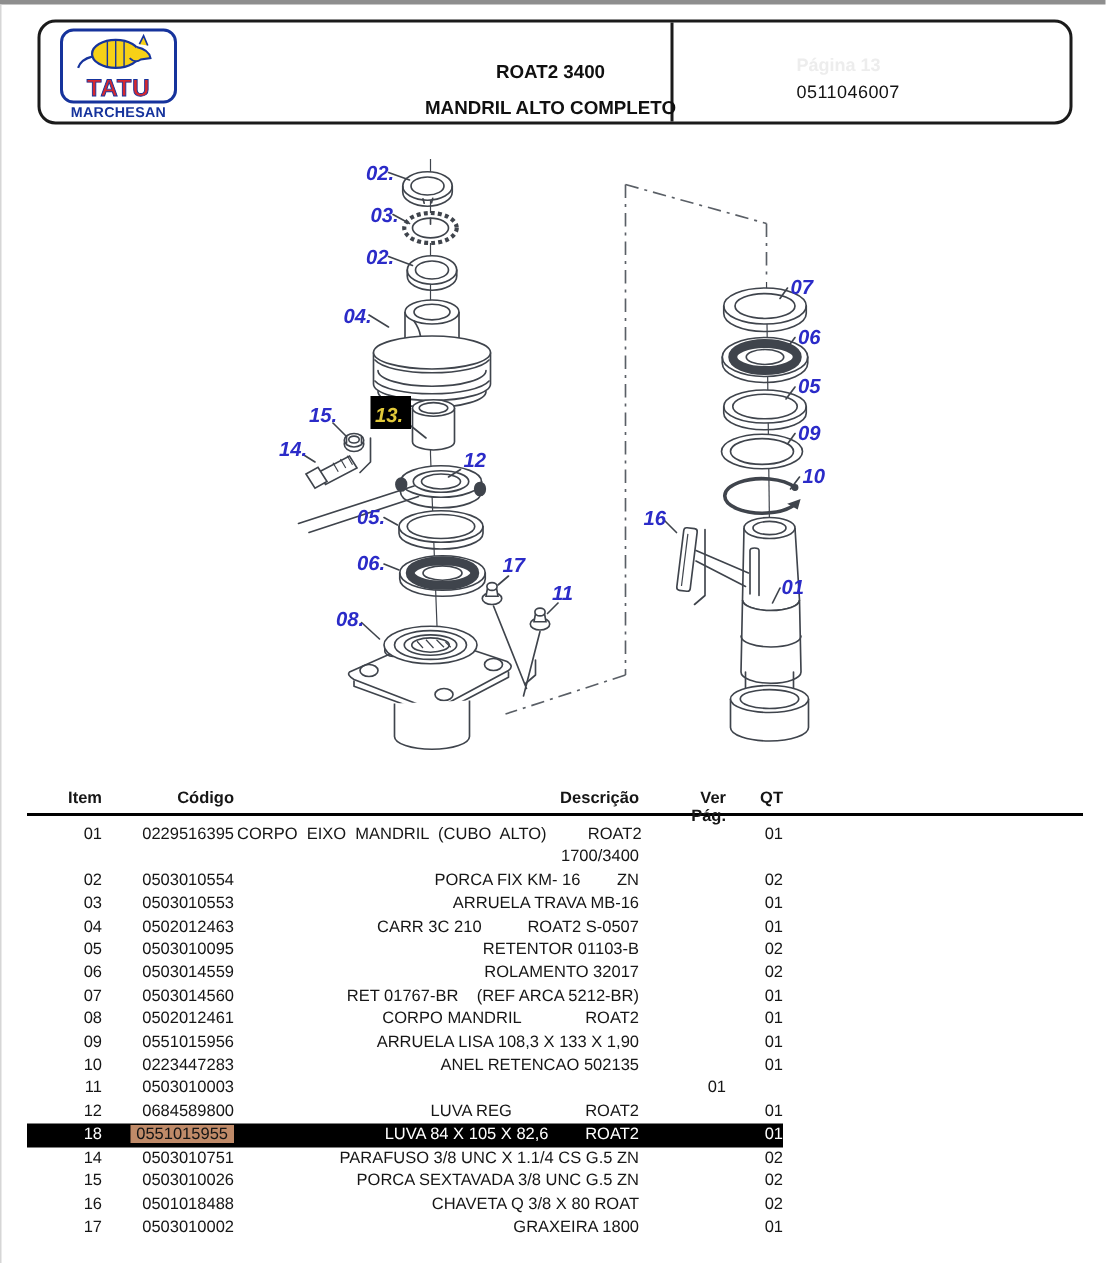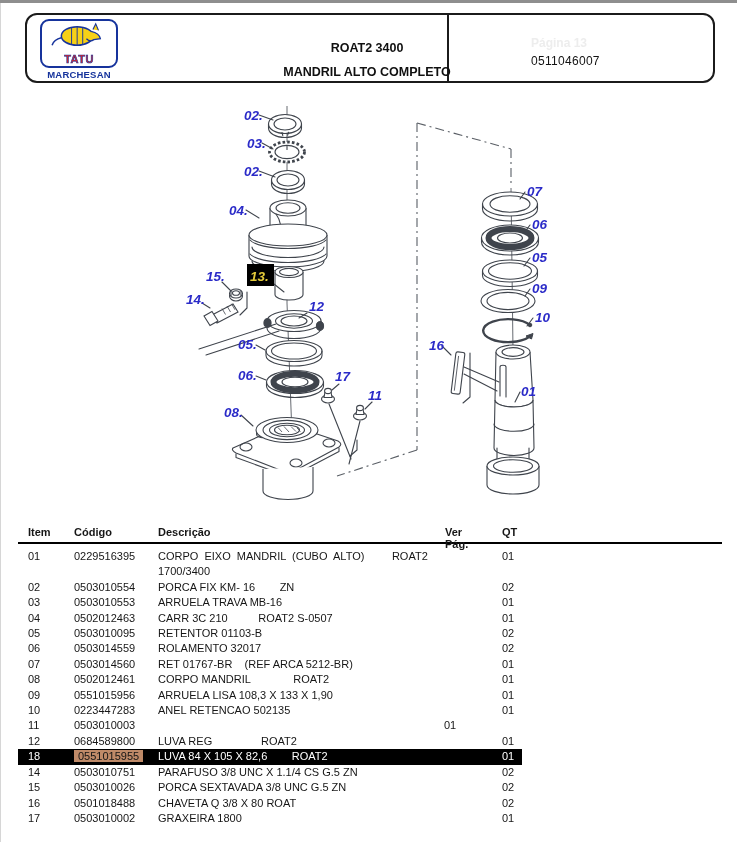--- a/index.html
+++ b/index.html
@@ -9,21 +9,21 @@
     border-top:3px solid #8e8e8e;box-sizing:border-box;
   }
   .edge-left{position:absolute;left:0;top:0;width:1px;height:100%;background:#d6d6d6;}
 
   
   .header-box{position:absolute;left:25px;top:10px;width:686px;height:66px;
     border:2px solid #1b1b1b;border-radius:12px;background:#fff;}
   .header-divider{position:absolute;left:420px;top:0;width:2px;height:100%;background:#1b1b1b;}
   .logo{position:absolute;left:13px;top:4px;width:78px;text-align:center;}
   .logo-frame{border:2px solid var(--brand-blue);border-radius:9px;background:#fff;padding:1px 2px 0;}
-  .logo-tatu{font-weight:bold;font-size:11px;line-height:14px;color:var(--brand-red);
+  .logo-tatu{font-weight:bold;font-size:16px;line-height:14px;color:var(--brand-red);
     letter-spacing:.5px;-webkit-text-stroke:.6px var(--brand-blue);}
   .logo-marchesan{font-weight:bold;font-size:9.5px;color:var(--brand-blue);letter-spacing:.2px;margin-top:1px;}
   .titles{position:absolute;left:120px;width:440px;top:26px;text-align:center;
     font-weight:bold;font-size:12.5px;color:#101010;}
   .title-l1{margin-bottom:10px;}
   .right-sec{position:absolute;right:12px;top:21px;width:170px;text-align:left;}
   .pagina{font-size:12px;font-weight:bold;color:#ededed;}
   .doc-code{font-size:12px;color:#131313;margin-top:4px;letter-spacing:.3px;}
 
   
@@ -33,21 +33,21 @@
   .wh{fill:#ffffff;stroke:var(--line);stroke-width:1.1;}
   .dk{fill:var(--line);stroke:var(--line);}
   .thick{fill:none;stroke:var(--line);stroke-width:6;}
   .teeth{fill:#ffffff;stroke:var(--line);stroke-width:2.8;stroke-dasharray:2.6 2.1;}
   .dash{fill:none;stroke:#5a5f66;stroke-width:1.1;stroke-dasharray:9 4 2 4;}
   .lbl{font:italic 600 13.5px "Liberation Sans",sans-serif;fill:var(--label-blue);}
   .lbl-hl{font:italic 600 13.5px "Liberation Sans",sans-serif;fill:var(--hl-label-fg);}
 
   
   .parts-table{position:absolute;left:18px;top:523px;width:704px;font-size:11px;color:#161616;}
-  .t-head,.t-row{display:grid;grid-template-columns:50px 88px 270px 58px 38px;}
+  .t-head,.t-row{display:grid;grid-template-columns:50px 88px 270px 58px 38px;text-align:right;}
   .t-head{font-weight:bold;height:16px;}
   .t-rule{border-bottom:2.6px solid #000;margin-bottom:5px;}
   .t-row{line-height:15.4px;width:504px;}
   .t-row.hl{background:var(--hl-row-bg);color:var(--hl-row-fg);}
   .t-row.hl .code-chip{background:var(--hl-code-bg);color:#141414;padding:0 4px;}
   .c-item{padding-left:10px;}
   .c-cod{padding-left:6px;}
   .c-desc{padding-left:2px;white-space:pre;}
   .c-ver{padding-left:19px;}
   .c-qt{padding-left:18px;}

